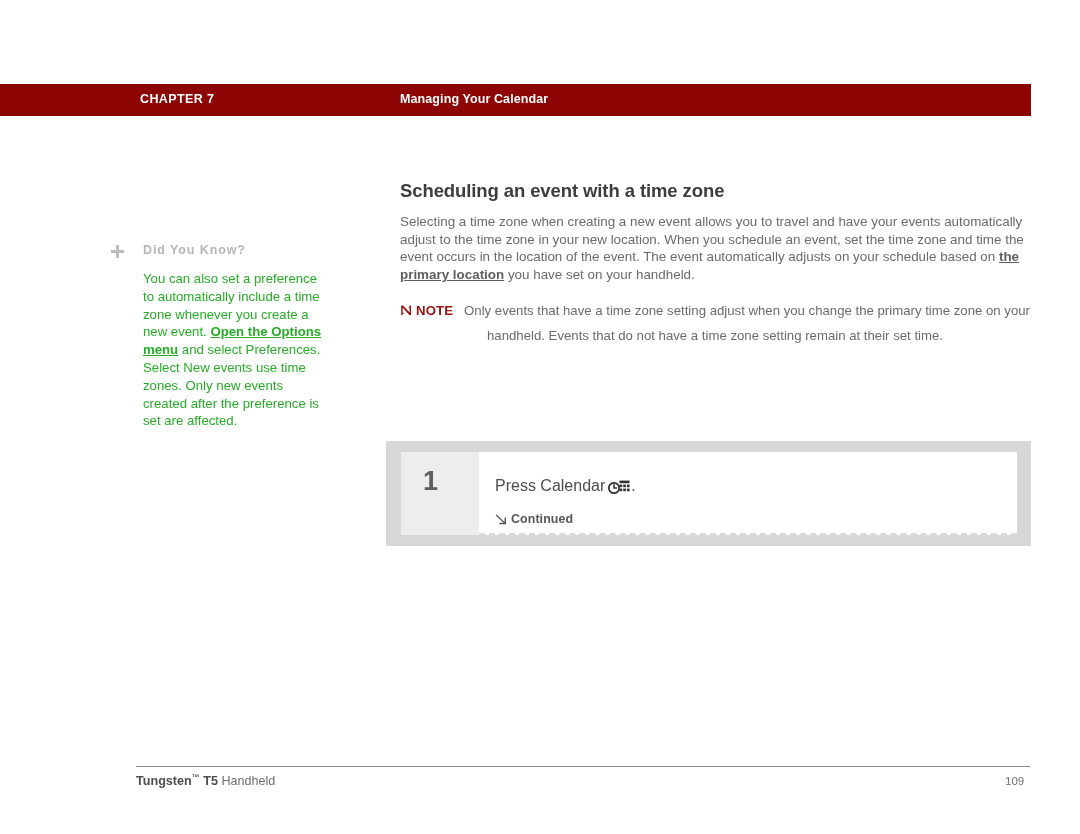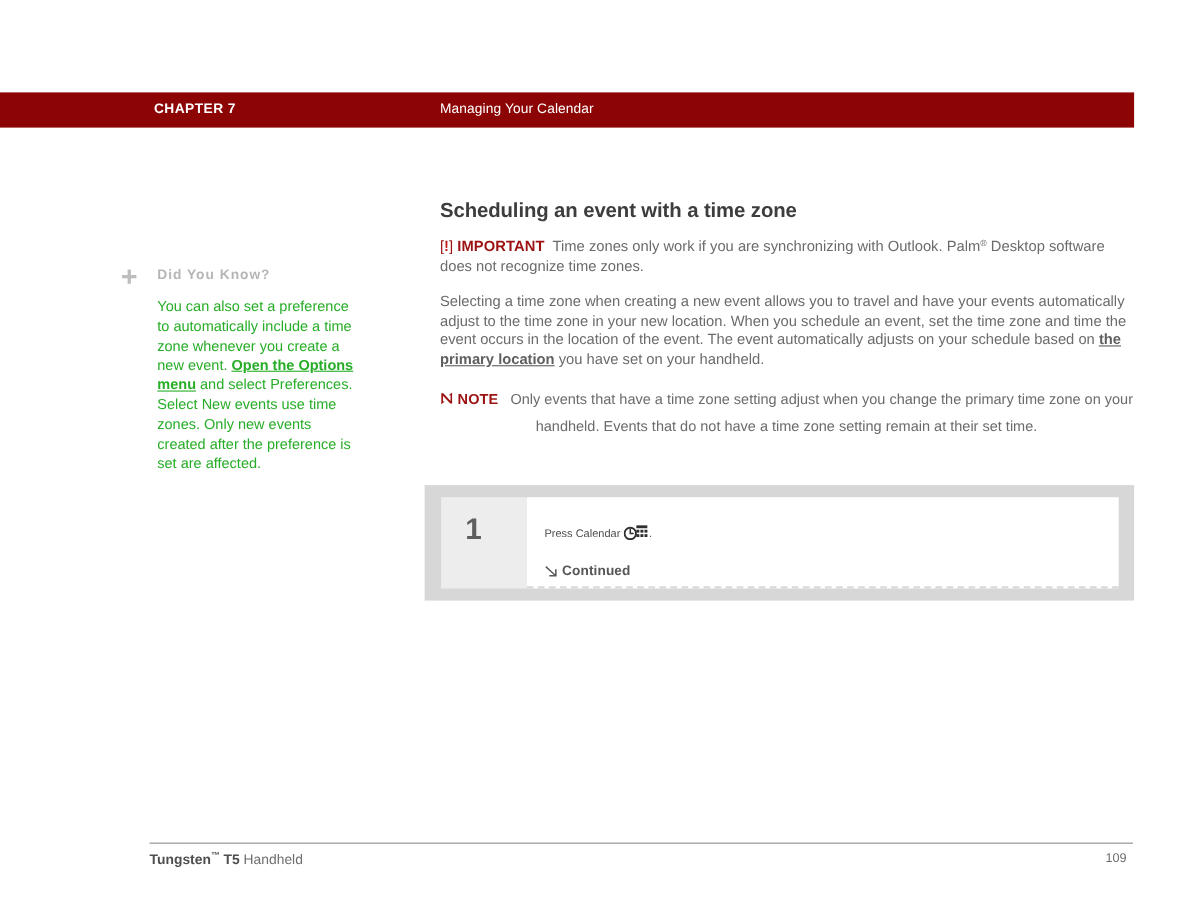--- a/index.html
+++ b/index.html
@@ -32,21 +32,21 @@
     font-size: 12.5px;
     font-weight: bold;
     color: #ffffff;
     letter-spacing: 0.4px;
   }
   .header-section {
     position: absolute;
     left: 400px;
     top: 92px;
     font-size: 12.5px;
-    font-weight: normal;
+    font-weight: bold;
     color: #ffffff;
     letter-spacing: 0.1px;
   }
 
   
   .sidebar {
     position: absolute;
     left: 111px;
     top: 243px;
     width: 215px;
@@ -190,21 +190,21 @@
     width: 538px;
     height: 83px;
     background: #ffffff;
     border-bottom: 2px dashed #d9d9d9;
     box-sizing: border-box;
   }
   .step-text {
     position: absolute;
     left: 16px;
     top: 25px;
-    font-size: 10px;
+    font-size: 16px;
     color: #4d4d4d;
     white-space: nowrap;
   }
   .cal-icon {
     display: inline-block;
     vertical-align: -3px;
     margin: 0 1px 0 3px;
   }
   .continued {
     position: absolute;
@@ -273,21 +273,20 @@
     <span class="plus-icon"></span>
     <span class="sidebar-title">Did You Know?</span>
   </div>
   <div class="sidebar-body"><span>You can also set a preference to automatically include a time zone whenever you create a new event. </span><span class="lnk">Open the Options menu</span><span> and select Preferences. Select New events use time zones. Only new events created after the preference is set are affected.</span></div>
 </div>
 
 <div class="main">
 
   <h1 class="page-title">Scheduling an event with a time zone</h1>
 
-  <div class="callout"><span class="bracket">[</span><span class="bang">!</span><span class="bracket">]</span>&nbsp;<span class="callout-label">IMPORTANT</span>&nbsp; <span>Time zones only work if you are synchronizing with Outlook. Palm</span><sup class="reg">®</sup><span> Desktop software does not recognize time zones.</span></div>
 
   <p class="body-par"><span>Selecting a time zone when creating a new event allows you to travel and have your events automatically adjust to the time zone in your new location. When you schedule an event, set the time zone and time the event occurs in the location of the event. The event automatically adjusts on your schedule based on </span><span class="lnk">the primary location</span><span> you have set on your handheld.</span></p>
 
 
   <div class="note-par"><span class="note-glyph"><svg width="13" height="13" viewBox="0 0 13 13">
           <path d="M1.2 11.6 L1.2 1.4 L3.0 1.4 L9.6 8.6 L9.6 3.4 L8.0 3.4 L11.0 0.9 L11.0 10.9 L9.3 10.9 L2.7 3.8 L2.7 9.0 L4.3 9.0 Z" fill="#9c1212"></path>
         </svg></span><span class="callout-label">NOTE</span>&nbsp;&nbsp; <span>Only events that have a time zone setting adjust when you change the primary time zone on your handheld. Events that do not have a time zone setting remain at their set time.</span></div>
 
 </div>
 

